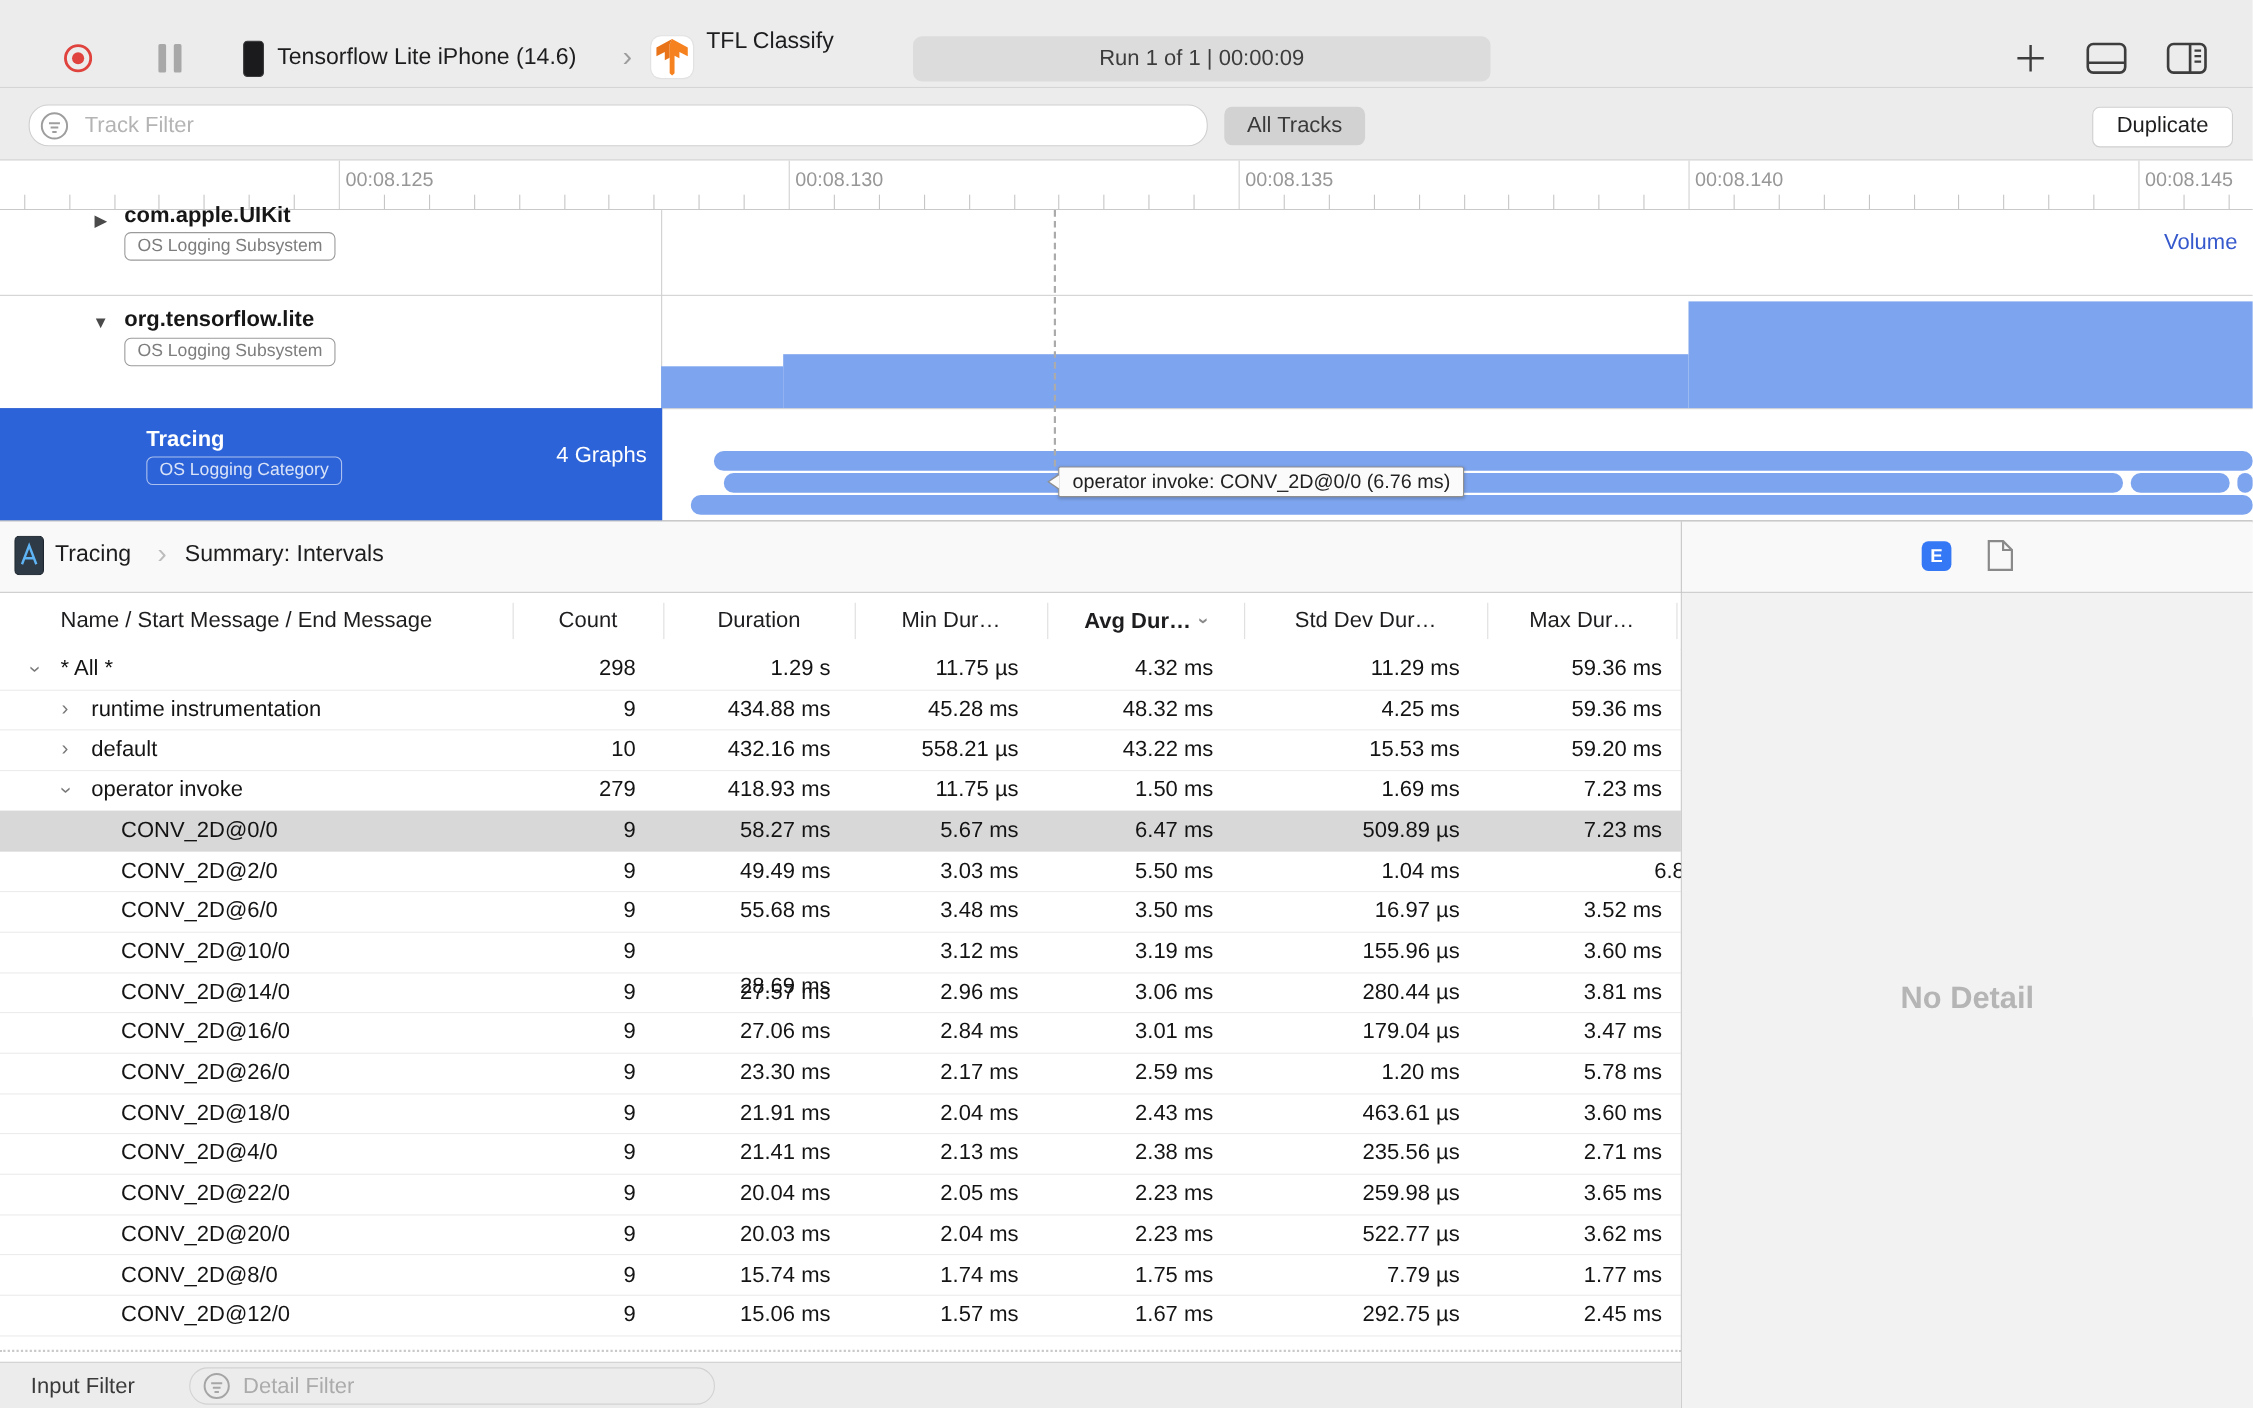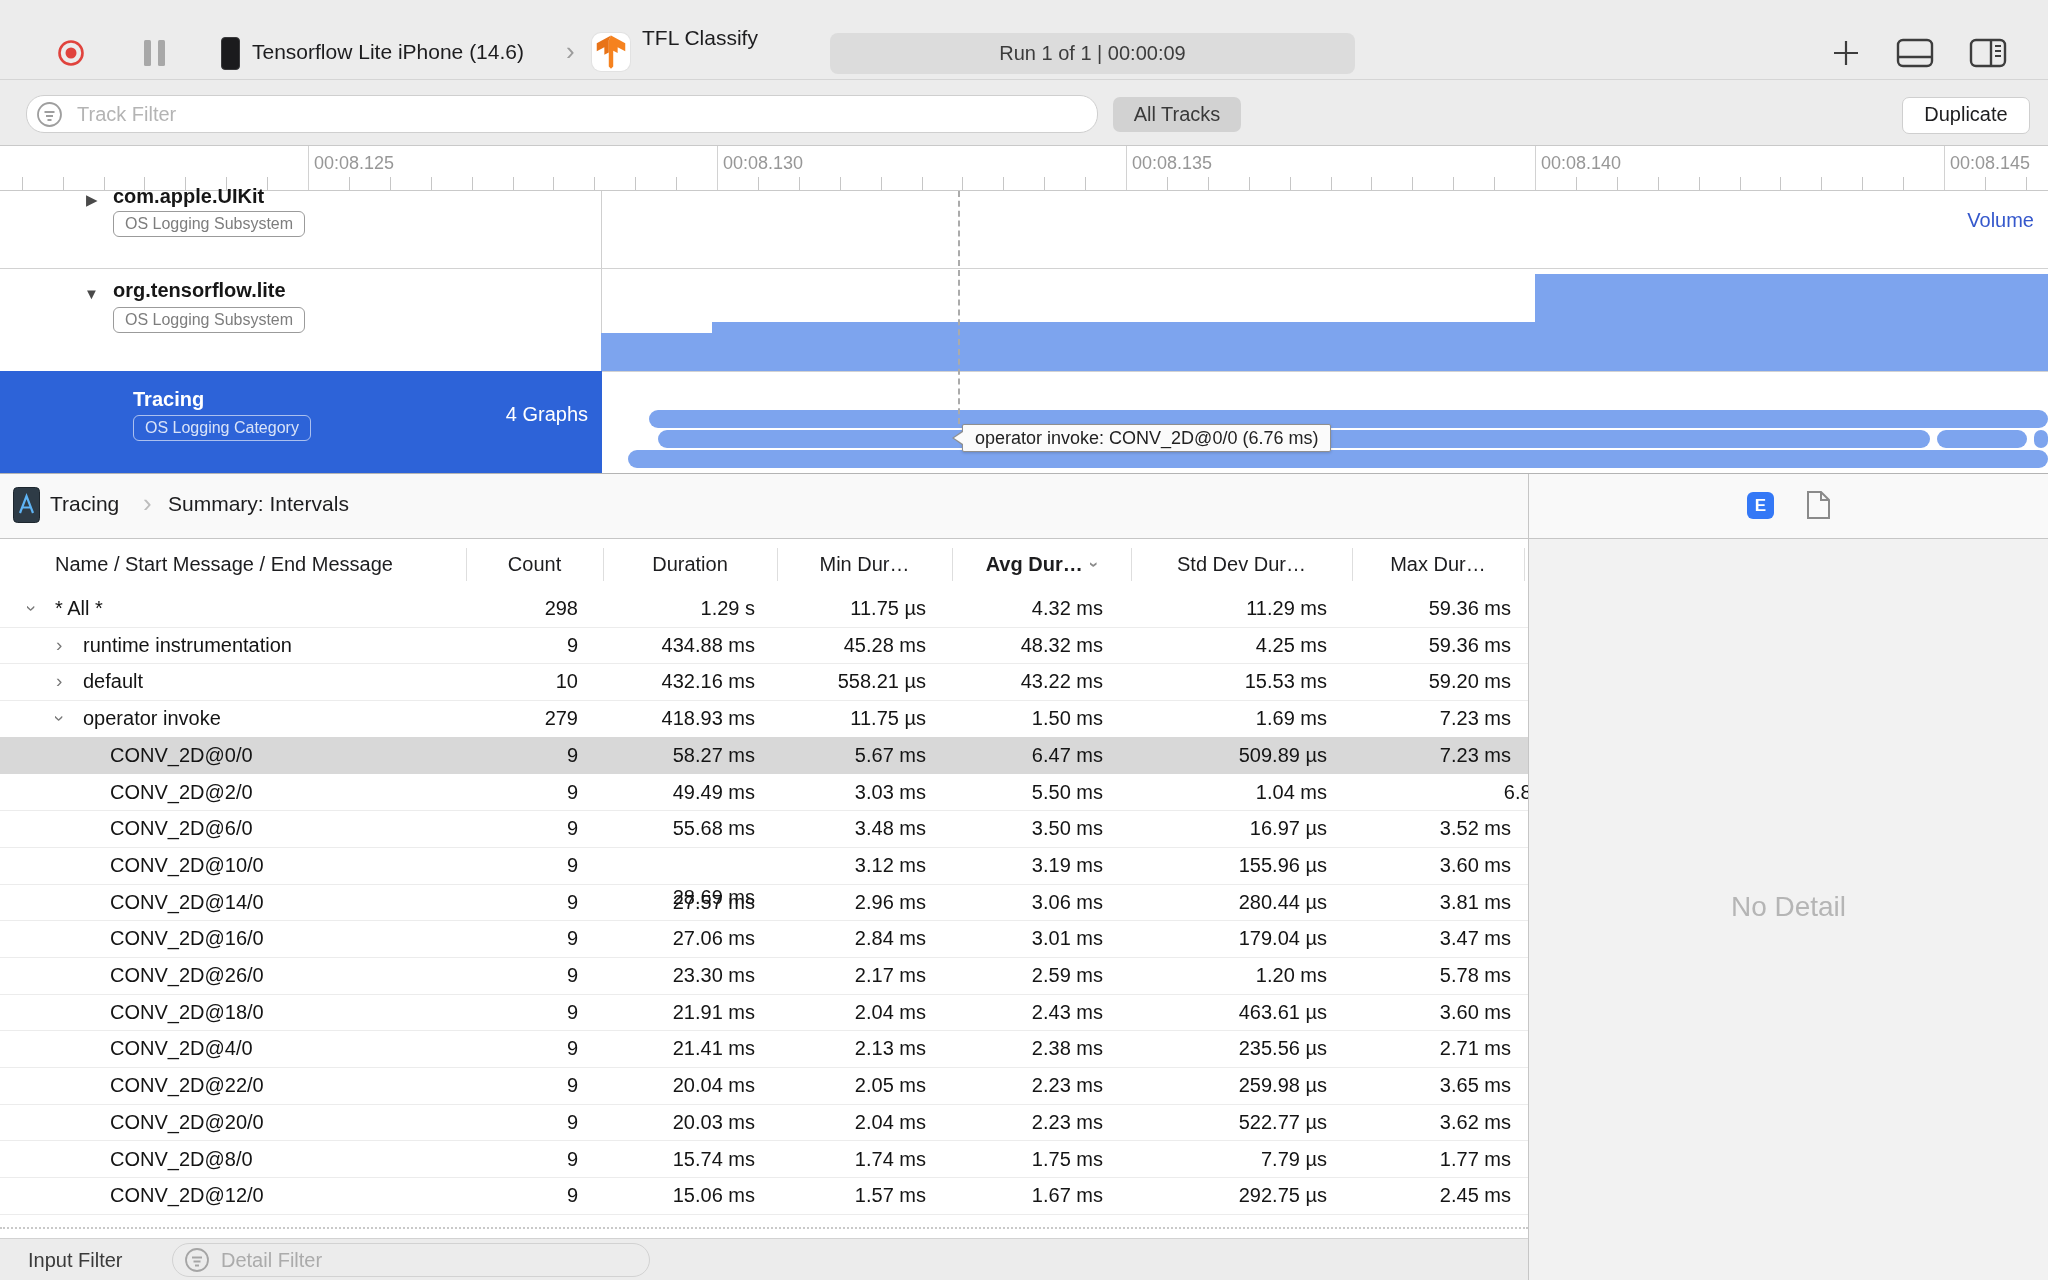--- a/index.html
+++ b/index.html
@@ -77,21 +77,21 @@
   .trow{position:absolute;left:0;width:1528px;height:36.7px;border-bottom:1px solid #ececec;cursor:default;}
   .trow.sel{background:#d8d8d8;border-bottom-color:#d8d8d8;}
   .trow span{position:absolute;line-height:36.7px;font-size:20px;color:#141414;white-space:nowrap;}
   .trow .chev{color:#787878;font-size:19px;}
   .trow .chev.open{transform:rotate(90deg);}
   .num{text-align:right;}
   .dotline{left:0;top:1227px;width:1528px;height:0;border-top:2px dotted #c9c9c9;}
 
   
   .vdiv-main{left:1528px;top:474px;width:1px;height:806px;background:#c6c6c6;}
-  .detail-body{left:1529px;top:539px;width:519px;height:741px;background:#f2f2f2;}
+  .detail-body{left:1529px;top:539px;width:519px;height:741px;background:#f2f2f2;font-weight:bold;}
   .no-detail{position:absolute;left:0;top:352px;width:519px;text-align:center;font-size:28px;color:#b5b5b5;}
   .e-badge{left:1747px;top:492px;width:27px;height:27px;background:#3478f6;border-radius:6px;color:#fff;
            font-size:17px;font-weight:bold;text-align:center;line-height:27px;cursor:pointer;}
 
   
   .bottombar{left:0;top:1238px;width:1528px;height:42px;background:#ececec;border-top:1px solid #d2d2d2;}
   .input-filter-label{position:absolute;left:28px;top:0;height:42px;line-height:42px;font-size:20px;color:#3a3a3a;}
   .detail-pill{position:absolute;left:172px;top:4px;width:476px;height:32px;border:1px solid #d2d2d2;border-radius:17px;}
   .detail-pill input{position:absolute;left:46px;top:2px;width:410px;height:26px;border:none;outline:none;
                      background:transparent;font-size:20px;font-family:inherit;color:#333;}

